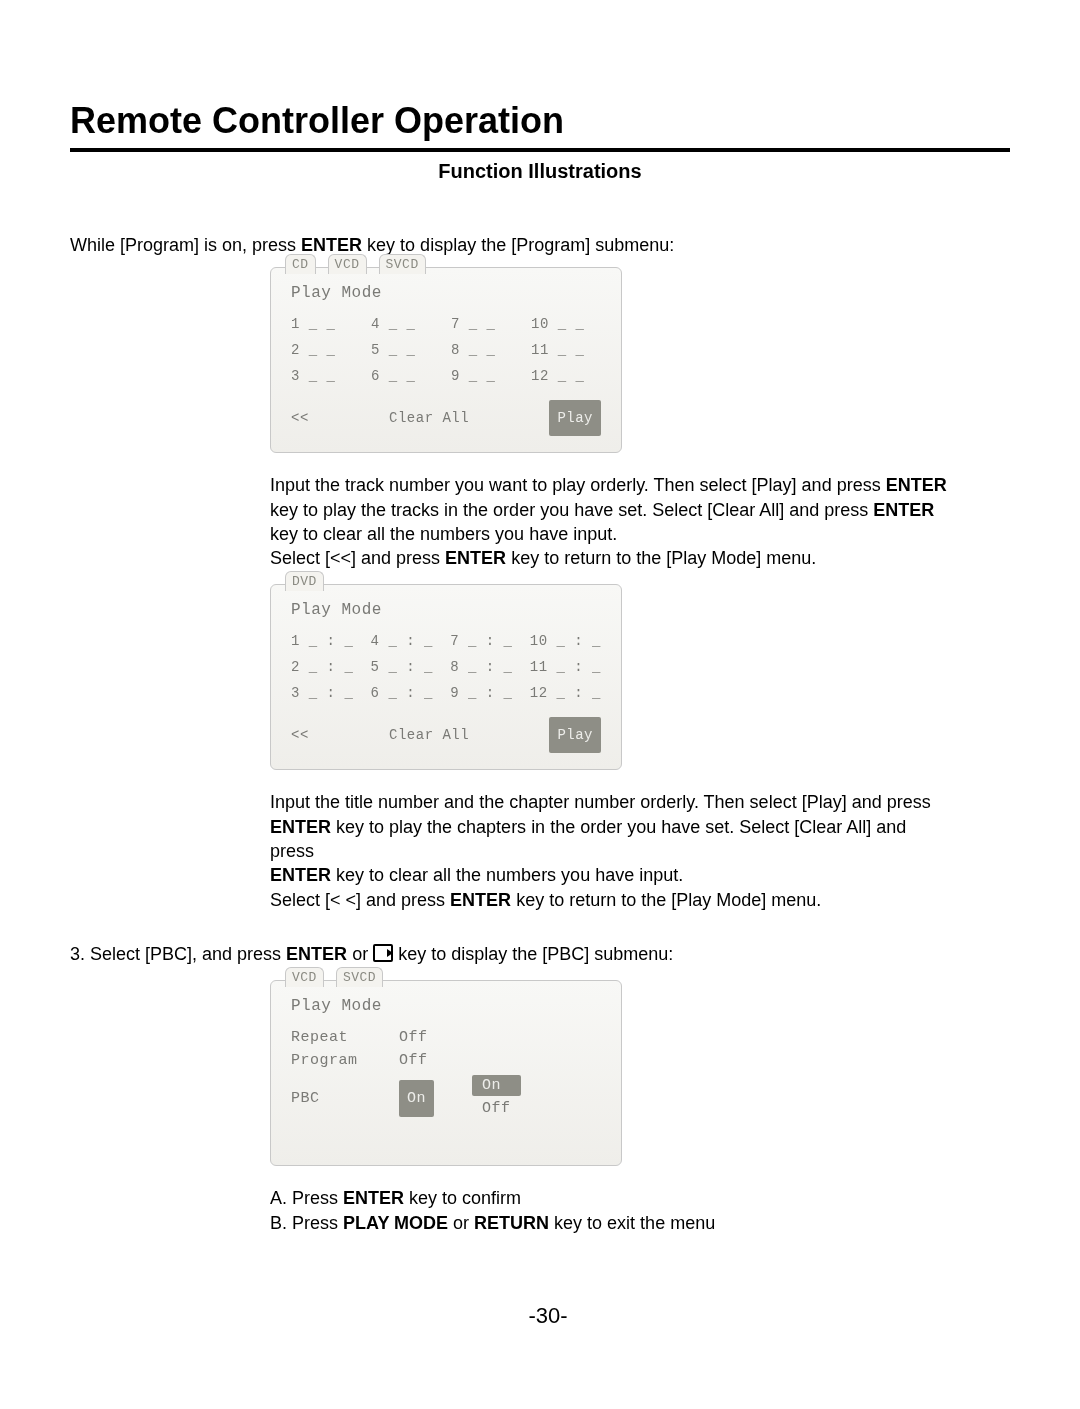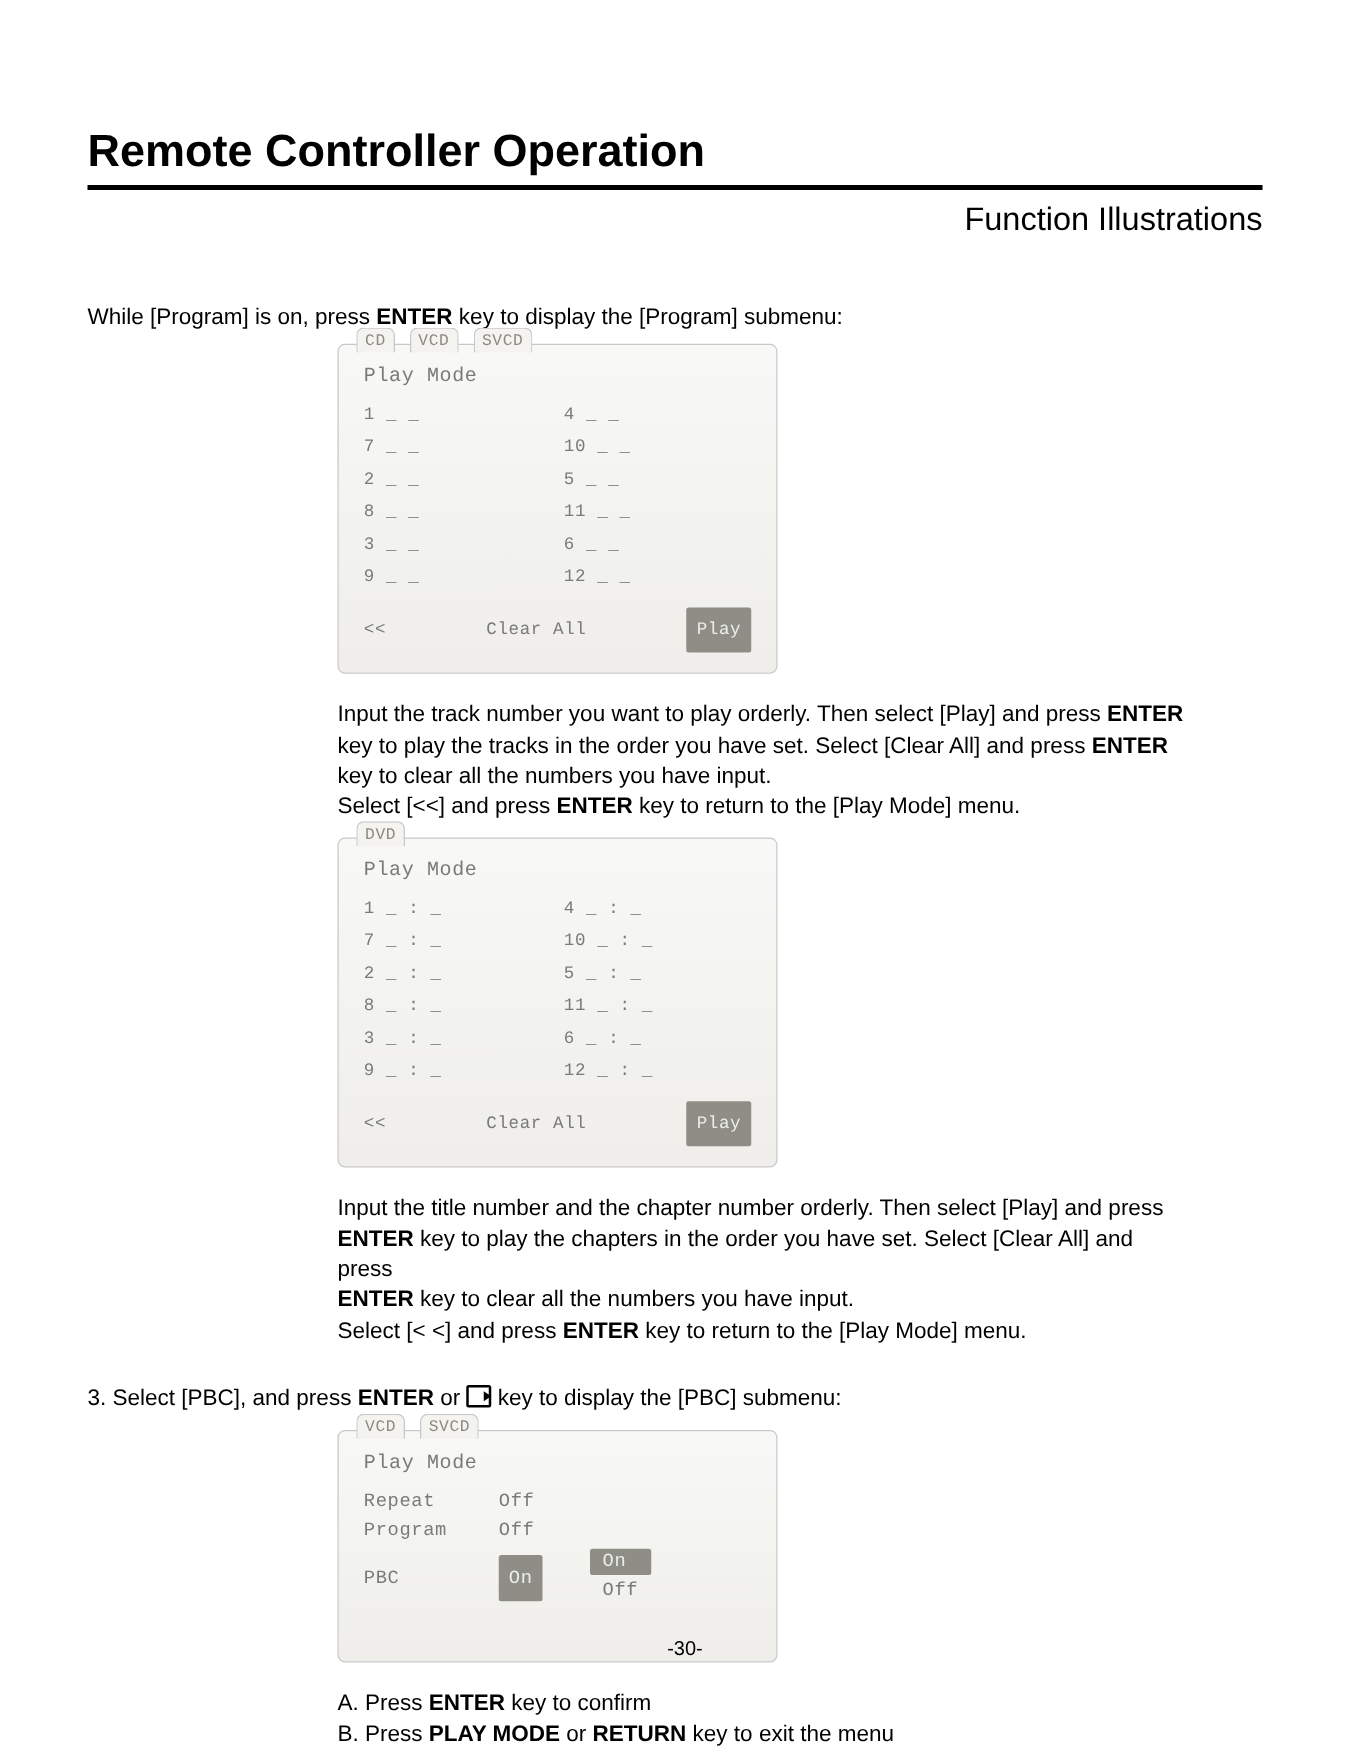--- a/index.html
+++ b/index.html
@@ -1,40 +1,40 @@
 <!DOCTYPE html>
 <html><head>
 <meta charset="utf-8">
 <style>
   html,body{margin:0;padding:0;background:#fff;font-family:Arial,Helvetica,sans-serif;color:#000}
   .page{width:1080px;height:1409px;margin:0 auto;position:relative;box-sizing:border-box;padding:60px 70px}
   .title{font-size:36px;font-weight:bold;margin:40px 0 6px 0}
   .rule{border-top:4px solid #000;margin-bottom:10px}
-  .subtitle{font-size:26px;font-weight:normal;text-align:right;margin-top:-2px}
+  .subtitle{font-size:20px;font-weight:bold;text-align:center;margin-top:-2px}
   .body{font-size:18px;line-height:1.35}
   .intro{margin-top:50px}
   b{font-weight:bold}
   .screen{width:310px;border:1px solid #c8c8c8;border-radius:6px;background:linear-gradient(#f8f8f6,#efeeea);padding:18px 20px 16px 20px;margin-left:200px;color:#7a7a76;font-family:"Courier New",monospace;font-size:15px;letter-spacing:.5px}
   .screen .hdr{font-size:16px;margin-bottom:14px}
   .tabs{display:flex;gap:12px;margin:-32px 0 10px -6px}
   .tab{border:1px solid #c8c8c8;border-bottom:none;border-radius:6px 6px 0 0;padding:2px 6px;font-size:13px;background:#f4f3ef;color:#8a8a82}
-  .grid{display:grid;grid-template-columns:repeat(2,1fr);row-gap:10px;column-gap:10px;font-size:14px}
+  .grid{display:grid;grid-template-columns:repeat(4,1fr);row-gap:10px;column-gap:10px;font-size:14px}
   .grid div{white-space:pre}
   .actions{display:flex;justify-content:space-between;align-items:center;margin-top:16px;font-size:14px}
   .pill{background:#8e8e86;color:#ededea;padding:10px 8px;border-radius:2px}
   .para{margin-left:200px;margin-top:20px;max-width:680px}
   .pbc .row{display:flex;gap:18px;align-items:center;margin-top:6px}
   .pbc .row > span:first-child{width:90px}
   .dropdown{display:inline-block;margin-left:20px}
   .drop-item{display:block;padding:2px 10px;margin-bottom:2px}
   .drop-on{background:#8e8e86;color:#ededea;border-radius:2px}
   .iconbox{display:inline-block;border:2px solid #000;border-radius:2px;width:16px;height:14px;position:relative;vertical-align:-2px}
   .iconbox:after{content:"";position:absolute;left:12px;top:3px;border-left:6px solid #000;border-top:4px solid transparent;border-bottom:4px solid transparent}
   .list3{margin-top:30px}
-  .foot{position:absolute;bottom:80px;left:16px;right:0;text-align:center;font-size:16px}
+  .foot{position:absolute;bottom:80px;left:16px;right:0;text-align:center;font-size:22px}
 </style>
 </head>
 <body>
 
 <div class="page">
   <div class="title">Remote Controller Operation</div>
   <div class="rule"></div>
   <div class="subtitle">Function Illustrations</div>
 
   <div class="body intro">

